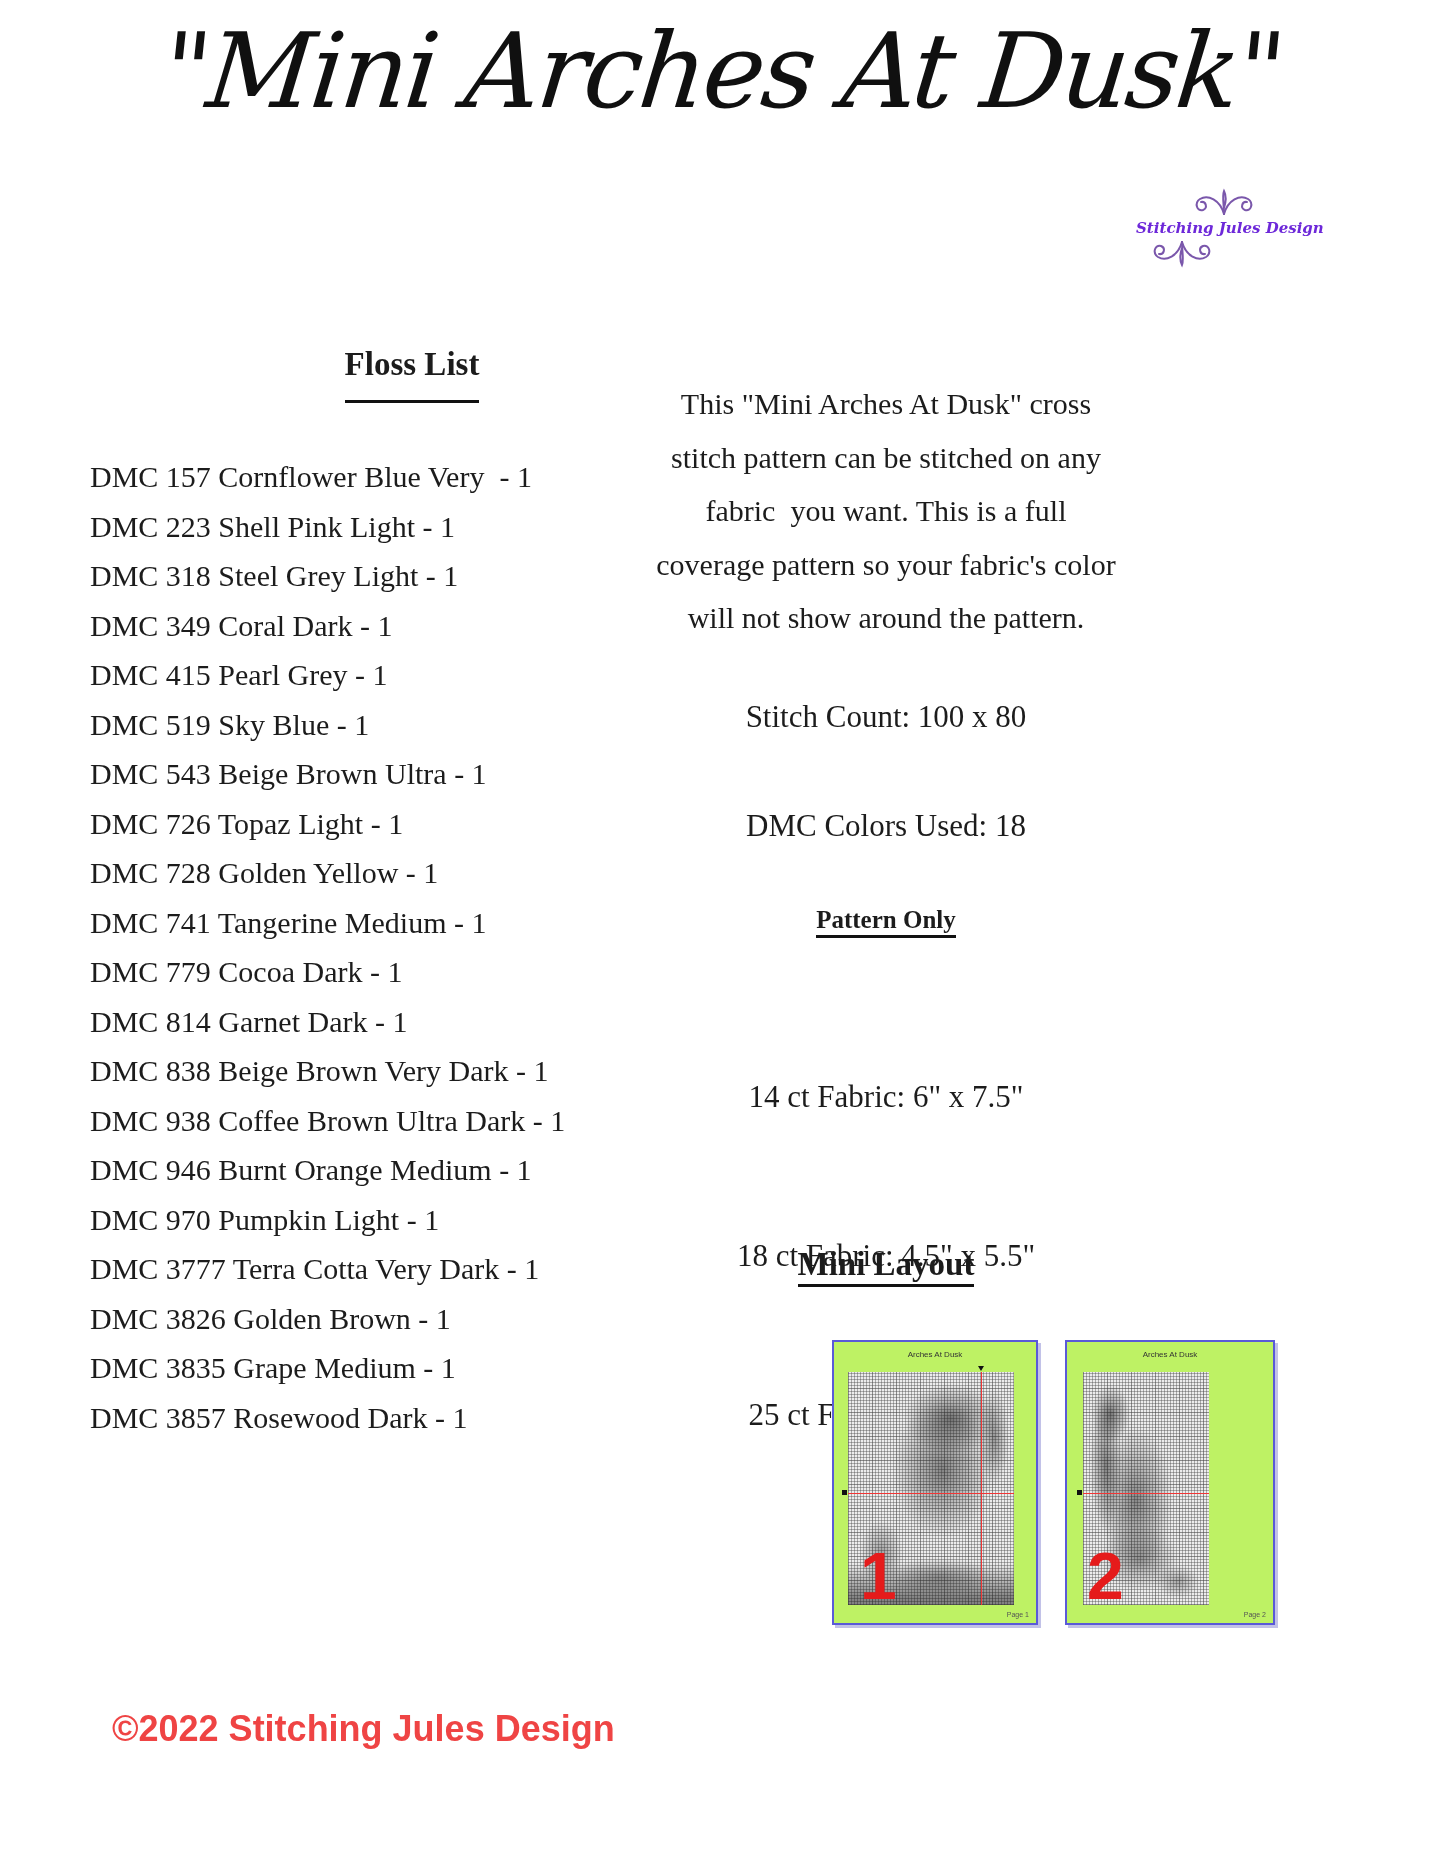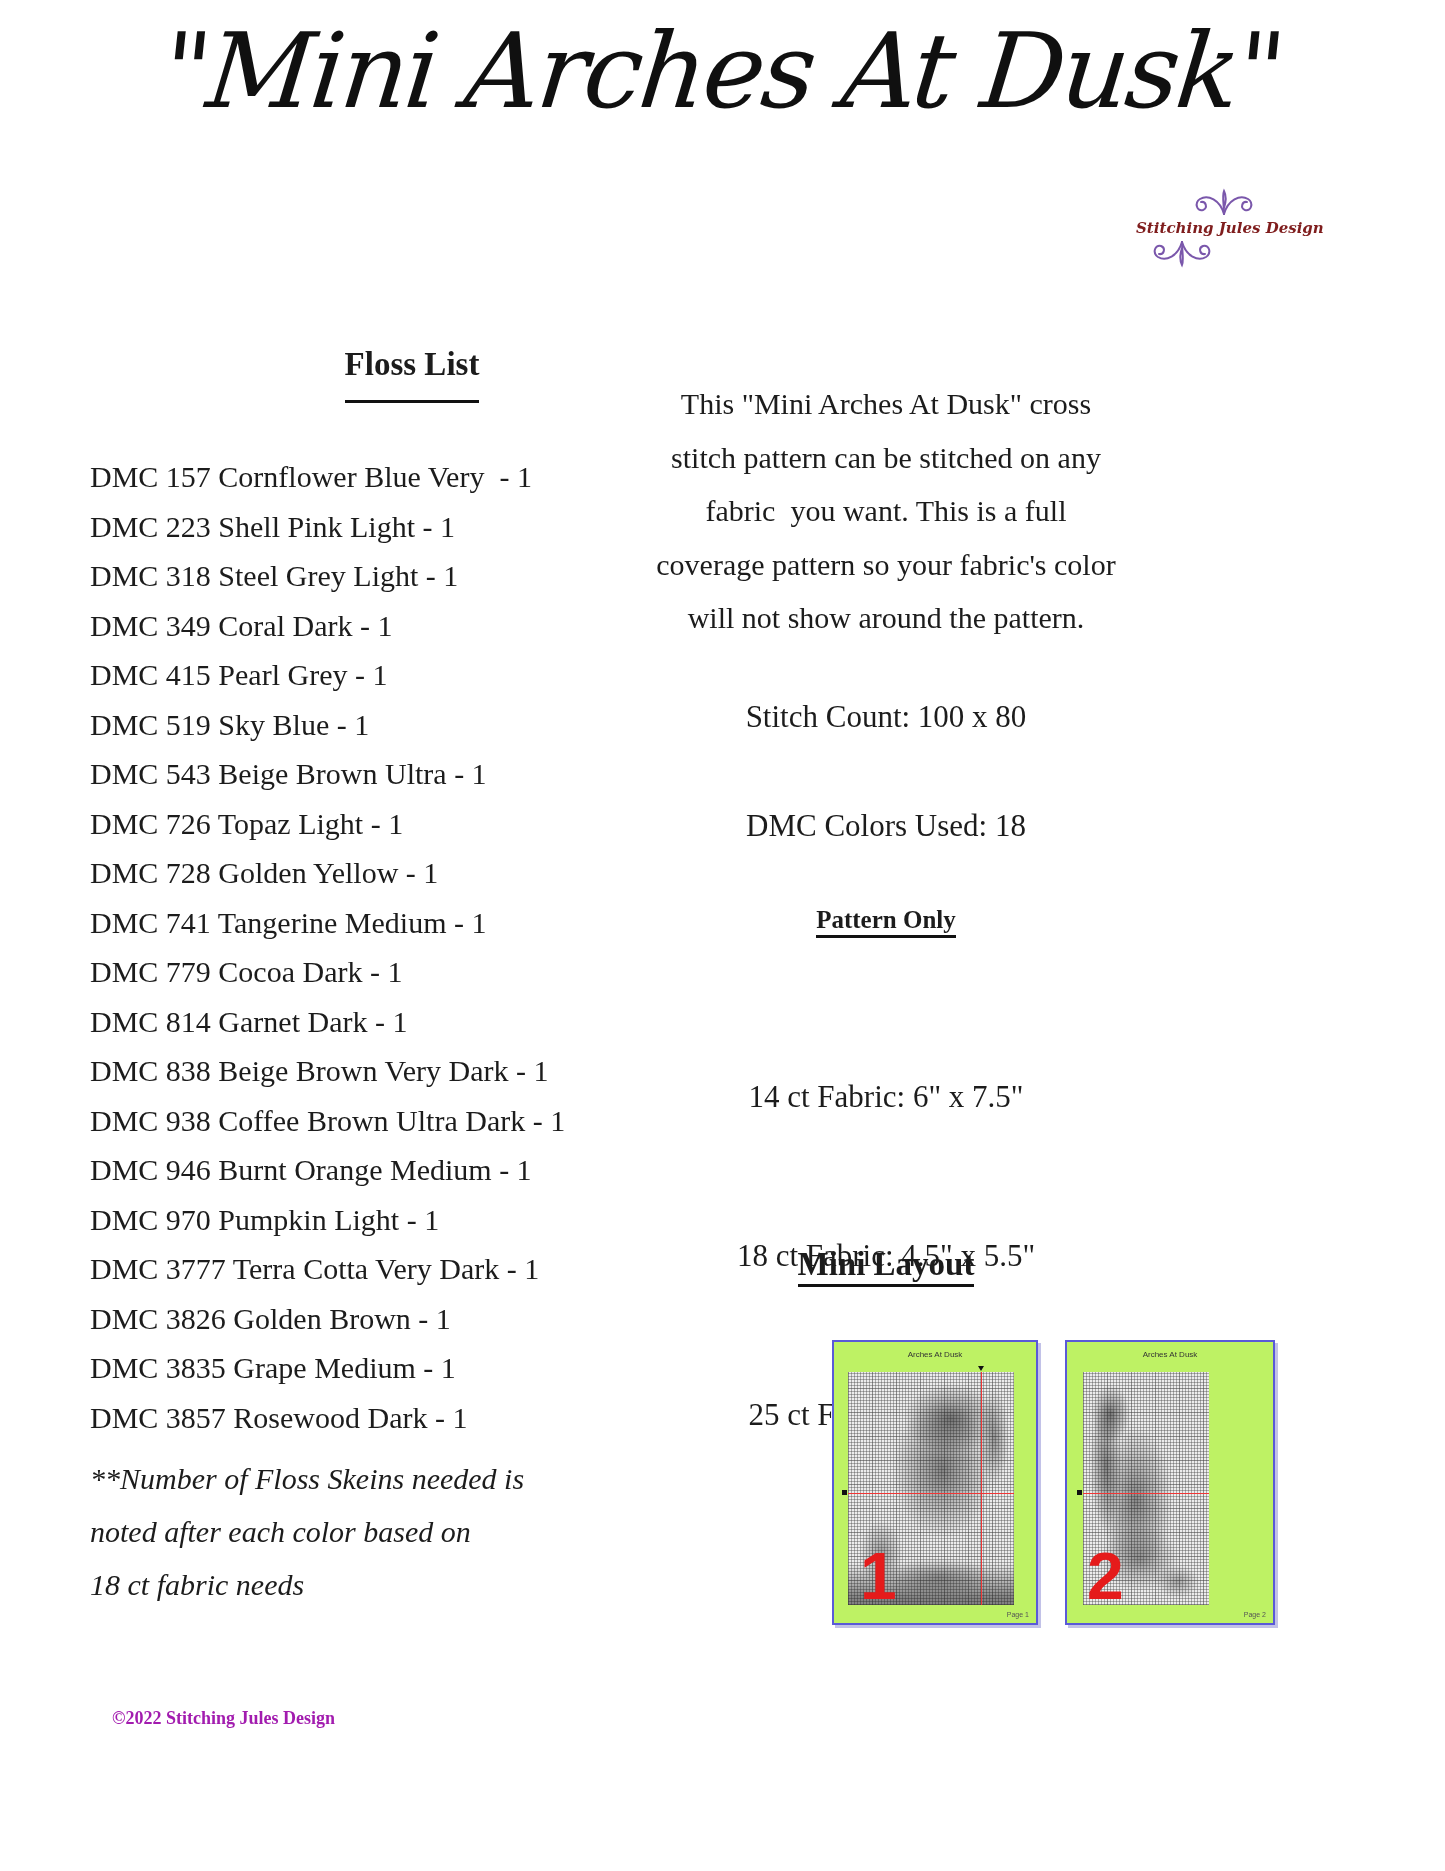--- a/index.html
+++ b/index.html
@@ -28,21 +28,21 @@
   .logo{
     position:absolute;left:1136px;top:188px;width:176px;
     text-align:center;
   }
   .logo .ornament{display:block;margin:0 auto;}
   .logo .ornament.top{margin-left:48px;}
   .logo .ornament.bottom{transform:rotate(180deg);margin-left:6px;}
   .logo .logo-text{
     font-family:"DejaVu Serif", serif;
     font-style:italic;font-weight:bold;
-    font-size:15px;color:#7f1d1d;
+    font-size:15px;color:#6d28d9;
     white-space:nowrap;
     margin:1px 0;
   }
   
   .floss-heading{
     position:absolute;left:88px;top:346px;width:648px;
     text-align:center;
     font-size:33px;font-weight:bold;
   }
   .floss-heading .h-underline{
@@ -134,22 +134,22 @@
   .thumb.one .thumb-number{left:26px;}
   .thumb.two .thumb-number{left:20px;}
   .thumb-footer{
     position:absolute;bottom:5px;right:7px;
     font-family:"Liberation Sans", sans-serif;
     font-size:7px;color:#555;
   }
   
   .copyright{
     position:absolute;left:112px;top:1708px;
-    font-family:Liberation Serif, serif;
-    font-weight:bold;font-size:18px;color:#a21caf;
+    font-family:Liberation Sans, sans-serif;
+    font-weight:bold;font-size:36px;color:#ef4444;
   }
 </style>
 </head>
 <body>
 
 <div class="page">
 
   <div class="title">"Mini Arches At Dusk"</div>
 
   <div class="logo">
@@ -169,21 +169,20 @@
       </g>
     </svg>
   </div>
 
   <div class="floss-heading">
     <span class="h-underline">Floss List</span>
   </div>
 
   <div class="floss-items"><div>DMC 157 Cornflower Blue Very  - 1</div><div>DMC 223 Shell Pink Light - 1</div><div>DMC 318 Steel Grey Light - 1</div><div>DMC 349 Coral Dark - 1</div><div>DMC 415 Pearl Grey - 1</div><div>DMC 519 Sky Blue - 1</div><div>DMC 543 Beige Brown Ultra - 1</div><div>DMC 726 Topaz Light - 1</div><div>DMC 728 Golden Yellow - 1</div><div>DMC 741 Tangerine Medium - 1</div><div>DMC 779 Cocoa Dark - 1</div><div>DMC 814 Garnet Dark - 1</div><div>DMC 838 Beige Brown Very Dark - 1</div><div>DMC 938 Coffee Brown Ultra Dark - 1</div><div>DMC 946 Burnt Orange Medium - 1</div><div>DMC 970 Pumpkin Light - 1</div><div>DMC 3777 Terra Cotta Very Dark - 1</div><div>DMC 3826 Golden Brown - 1</div><div>DMC 3835 Grape Medium - 1</div><div>DMC 3857 Rosewood Dark - 1</div></div>
 
-  <div class="floss-note"><div>**Number of Floss Skeins needed is</div><div>noted after each color based on</div><div>18 ct fabric needs</div></div>
 
   <div class="right-col">
     <div class="description"><div><span>This "Mini Arches At Dusk" cross</span></div><div><span>stitch pattern can be stitched on any</span></div><div><span>fabric  you want. </span><span class="uline">This is a full</span></div><div><span class="uline">coverage</span><span> pattern so your fabric's color</span></div><div><span class="uline">will not show</span><span> around the pattern.</span></div></div>
     <div class="stitch-count">Stitch Count: 100 x 80</div>
     <div class="colors-used">DMC Colors Used: 18</div>
     <div class="pattern-only-heading">
       <span class="h-underline">Pattern Only</span>
     </div>
     <div class="fabric-sizes">
       <div>14 ct Fabric: 6" x 7.5"</div>

